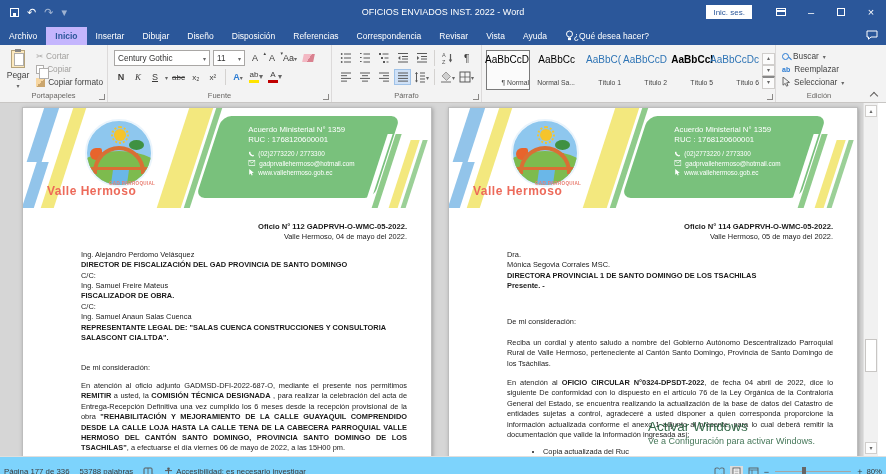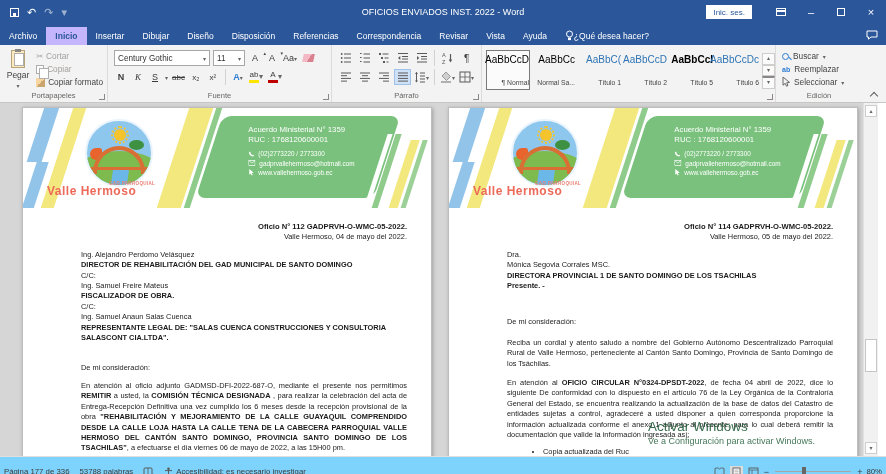--- a/index.html
+++ b/index.html
@@ -494,21 +494,21 @@
       <span class="sk" style="left:376px;top:32px;width:9px;height:72px;background:#f3e87e"></span>
       <span class="sk" style="left:388px;top:32px;width:5px;height:72px;background:#9bd097"></span>
     </div>
     <div class="content">
       <div class="ofi">
         <div class="l1">Oficio N° 112 GADPRVH-O-WMC-05-2022.</div>
         <div>Valle Hermoso, 04 de mayo del 2022.</div>
       </div>
       <div class="recips">
           <div><span>Ing. Alejandro Perdomo Velásquez</span></div>
-          <div><b>DIRECTOR DE REHABILITACIÓN DEL GAD MUNICIPAL DE SANTO DOMINGO</b></div>
+          <div><b>DIRECTOR DE FISCALIZACIÓN DEL GAD PROVINCIA DE SANTO DOMINGO</b></div>
           <div><span>C/C:</span></div>
           <div><span>Ing. Samuel Freire Mateus</span></div>
           <div><b>FISCALIZADOR DE OBRA.</b></div>
           <div><span>C/C:</span></div>
           <div><span>Ing. Samuel Anaun Salas Cuenca</span></div>
           <div><b>REPRESENTANTE LEGAL DE: "SALAS CUENCA CONSTRUCCIONES Y CONSULTORIA SALASCONT CIA.LTDA".</b></div>
         </div>
       <div class="salut">De mi consideración:</div>
       <div class="para"><span>En atención al oficio adjunto GADMSD-DFI-2022-687-O, mediante el presente nos permitimos </span><b>REMITIR</b><span> a usted, la </span><b>COMISIÓN TÉCNICA DESIGNADA</b><span> , para realizar la celebración del acta de Entrega-Recepción Definitiva una vez cumplido los 6 meses desde la recepción provisional de la obra </span><b>"REHABILITACIÓN Y MEJORAMIENTO DE LA CALLE GUAYAQUIL COMPRENDIDO DESDE LA CALLE LOJA HASTA LA CALLE TENA DE LA CABECERA PARROQUIAL VALLE HERMOSO DEL CANTÓN SANTO DOMINGO, PROVINCIA SANTO DOMINGO DE LOS TSACHILAS"</b><span>, a efectuarse el día viernes 06 de mayo de 2022, a las 15H00 pm.</span></div>
 

